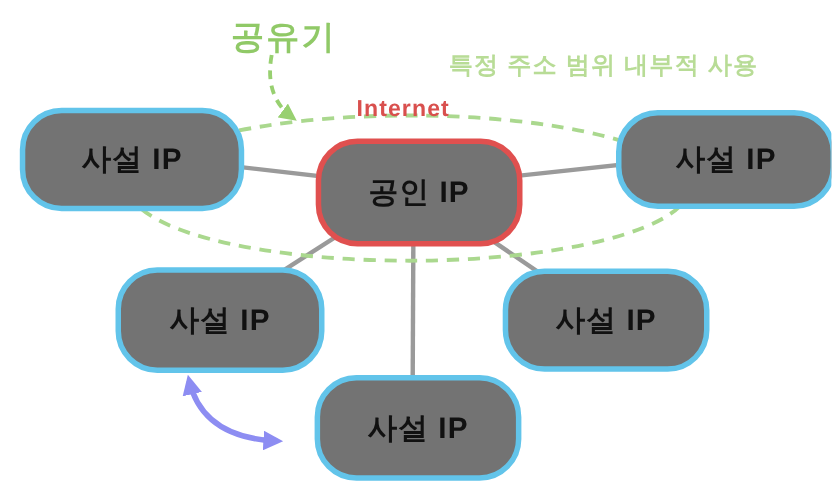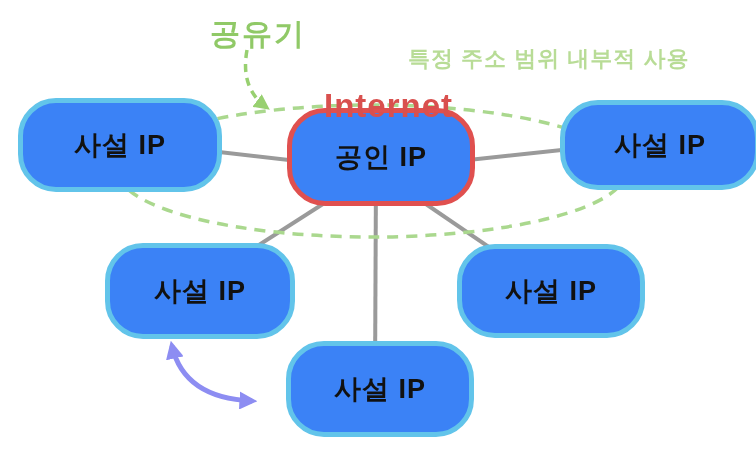--- a/index.html
+++ b/index.html
@@ -1,37 +1,37 @@
 <!DOCTYPE html>
 <html><head>
 <meta charset="utf-8">
 <style>
   html,body{margin:0;padding:0;background:#ffffff;font-family:"Liberation Sans",sans-serif;}
   .stage{position:relative;width:756px;height:452px;background:#ffffff;overflow:hidden;}
   .layer-svg{position:absolute;left:0;top:0;width:756px;height:452px;}
   .node{
     position:absolute;display:flex;align-items:center;justify-content:center;
-    background:#3b82f6;border-radius:38px;
+    background:#737373;border-radius:38px;
     font-weight:bold;font-size:27px;color:#111111;letter-spacing:1px;
   }
   .node-private{border:5px solid #62c4ea;}
   .node-public{border:5px solid #e0504f;}
   .float-label{position:absolute;font-weight:bold;white-space:nowrap;}
   .lbl-router{left:210px;top:14px;font-size:30px;color:#90c967;letter-spacing:2px;}
   .lbl-range{left:408px;top:44px;font-size:22px;color:#b8dc96;letter-spacing:1px;}
-  .lbl-internet{left:324px;top:87px;font-size:33px;color:#d9504e;letter-spacing:1px;}
+  .lbl-internet{left:324px;top:87px;font-size:21px;color:#d9504e;letter-spacing:1px;}
   .lbl-nocomm{left:58px;top:406px;font-size:23px;color:#8b8bef;letter-spacing:2px;}
 
   
   .n-top-left{left:18px;top:98px;width:194px;height:84px;}
   .n-top-right{left:560px;top:100px;width:190px;height:80px;}
   .n-mid-left{left:105px;top:243px;width:180px;height:86px;}
   .n-mid-right{left:457px;top:244px;width:178px;height:84px;}
   .n-bottom{left:286px;top:341px;width:178px;height:86px;}
-  .n-center{left:287px;top:108px;width:178px;height:88px;align-items:center;}
+  .n-center{left:287px;top:126px;width:178px;height:88px;align-items:center;}
 </style>
 </head>
 <body>
 
 <div class="stage">
 
   <svg class="layer-svg" viewBox="0 0 756 452">
     <defs>
       <marker id="arrow-green" viewBox="0 0 10 10" refX="7" refY="5" markerWidth="4.5" markerHeight="4.5" orient="auto-start-reverse">
         <path d="M0,0 L10,5 L0,10 z" fill="#98d070"></path>

